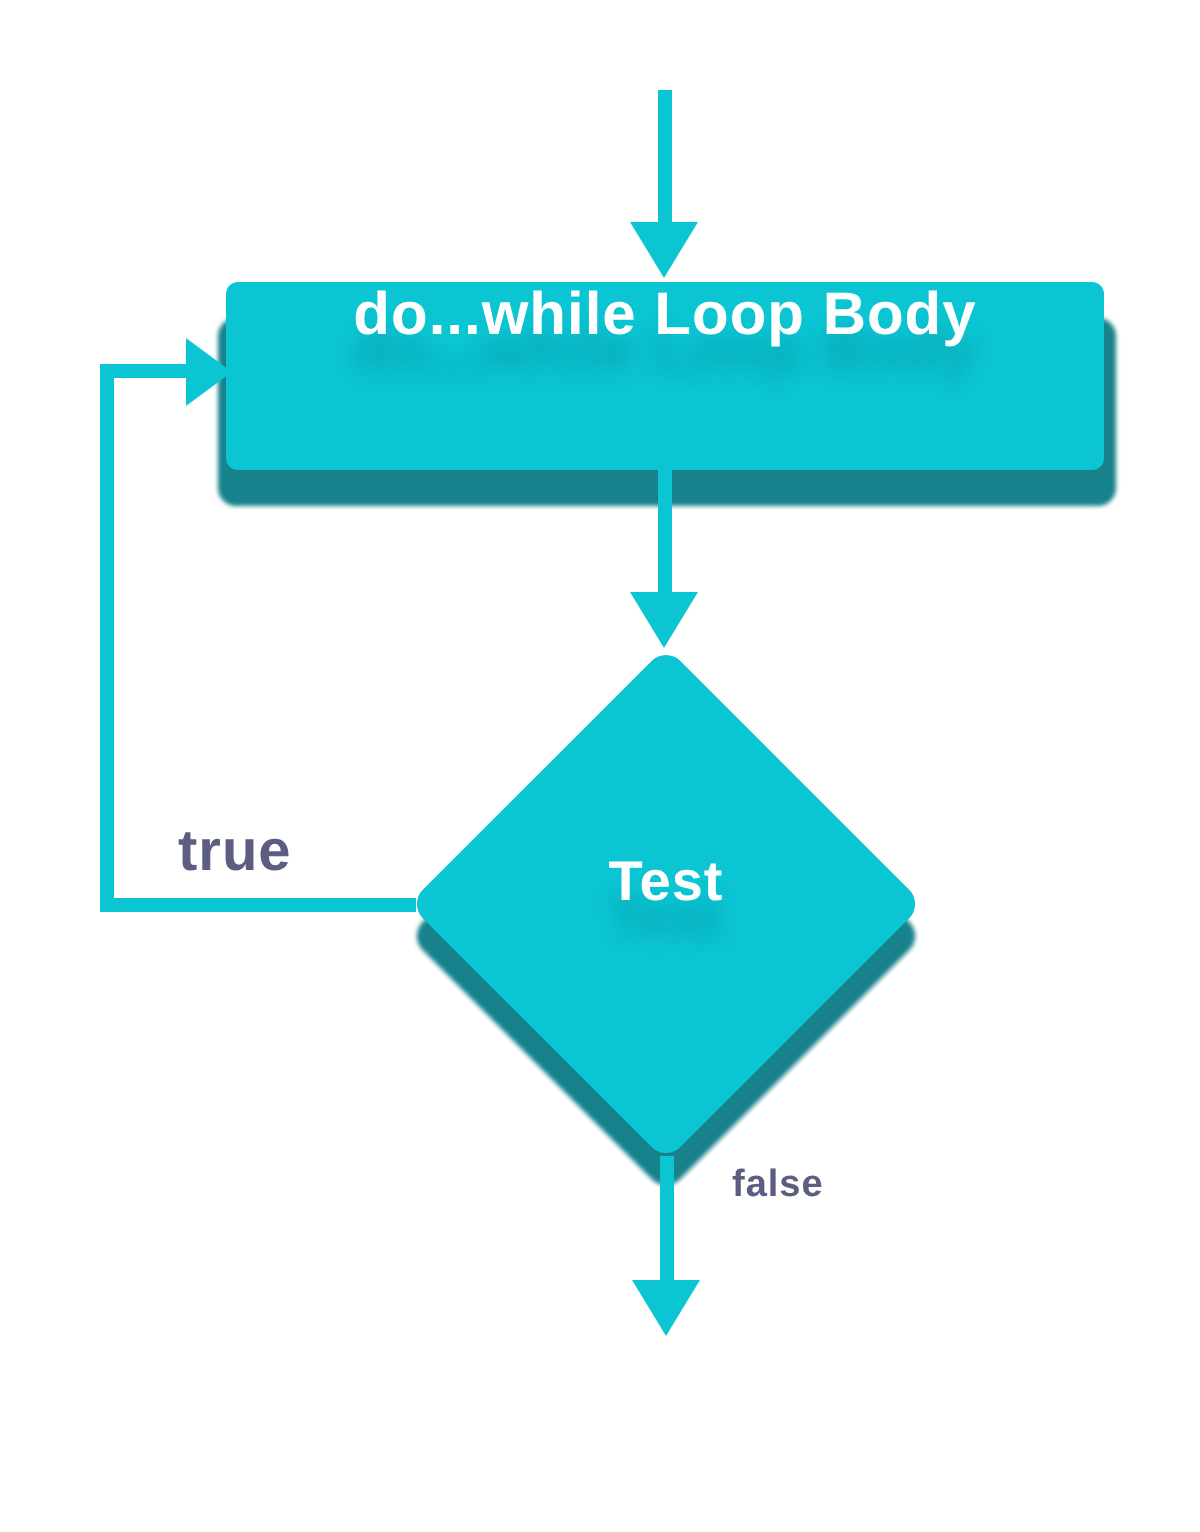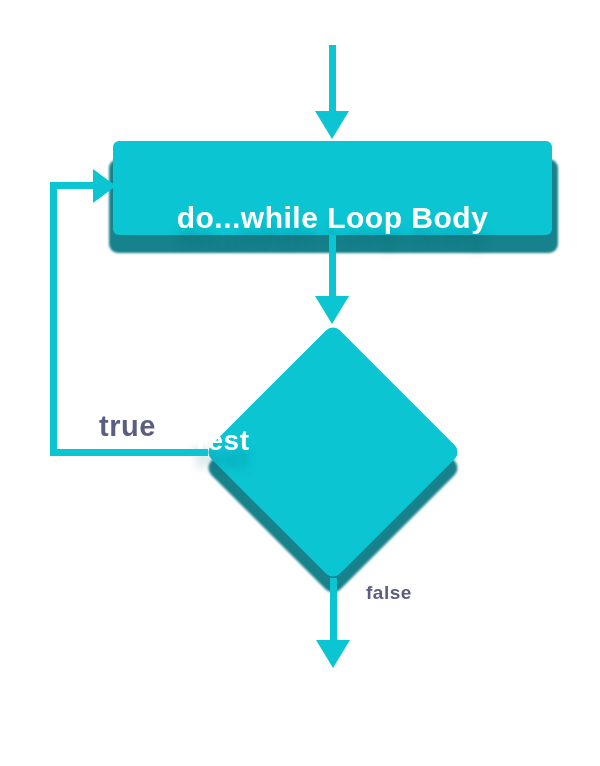--- a/index.html
+++ b/index.html
@@ -43,21 +43,21 @@
     left: 109px; top: 159px; width: 449px; height: 94px;
     background: var(--teal-shadow);
     border-radius: 9px;
     filter: blur(1px);
   }
   .rect-node {
     position: absolute;
     left: 113px; top: 141px; width: 439px; height: 94px;
     background: var(--cyan);
     border-radius: 6px;
-    display: flex; align-items: flex-end; justify-content: center;
+    display: flex; align-items: flex-start; justify-content: center;
   }
   .node-label {
     color: var(--white);
     font-weight: 700;
     font-size: 30px;
     letter-spacing: 0.5px;
     text-shadow: 0 18px 10px rgba(0, 96, 108, 0.30);
   }
 
   
@@ -73,40 +73,40 @@
     position: absolute;
     left: 242px; top: 361px; width: 182px; height: 182px;
     background: var(--cyan);
     border-radius: 10px;
     transform: rotate(45deg);
   }
   .diamond-label {
     position: absolute;
     left: 192px; top: 361px; width: 282px; height: 182px;
     display: flex; flex-direction: column;
-    align-items: flex-start; justify-content: center;
+    align-items: center; justify-content: center;
     transform: translateY(-11px);
     color: var(--white);
     font-weight: 700;
     font-size: 28px;
     line-height: 40px;
     letter-spacing: 0.5px;
     text-align: center;
     text-shadow: 0 18px 10px rgba(0, 96, 108, 0.30);
   }
 
   
   .edge-label {
     position: absolute;
     color: var(--slate);
     font-weight: 700;
     letter-spacing: 0.5px;
     white-space: nowrap;
   }
-  .true-label  { left: 99px;  top: 410px; font-size: 29px; }
+  .true-label  { left: 89px;  top: 410px; font-size: 29px; }
   .false-label { left: 366px; top: 582px; font-size: 19px; }
   .terminate-label {
     left: 331px; top: 681px;
     transform: translateX(-50%);
     font-size: 30px;
   }
 
   
   .entry-line        { left: 329px; top: 45px;  width: 7px;  height: 68px; }
   .entry-head        { left: 315px; top: 111px; }

